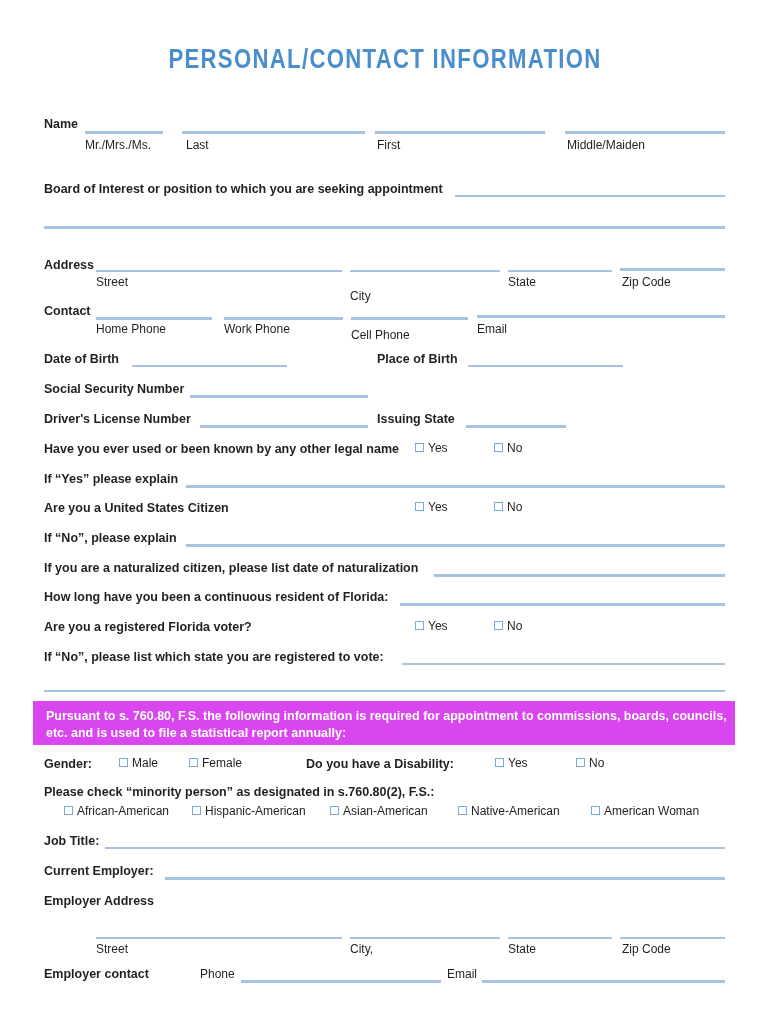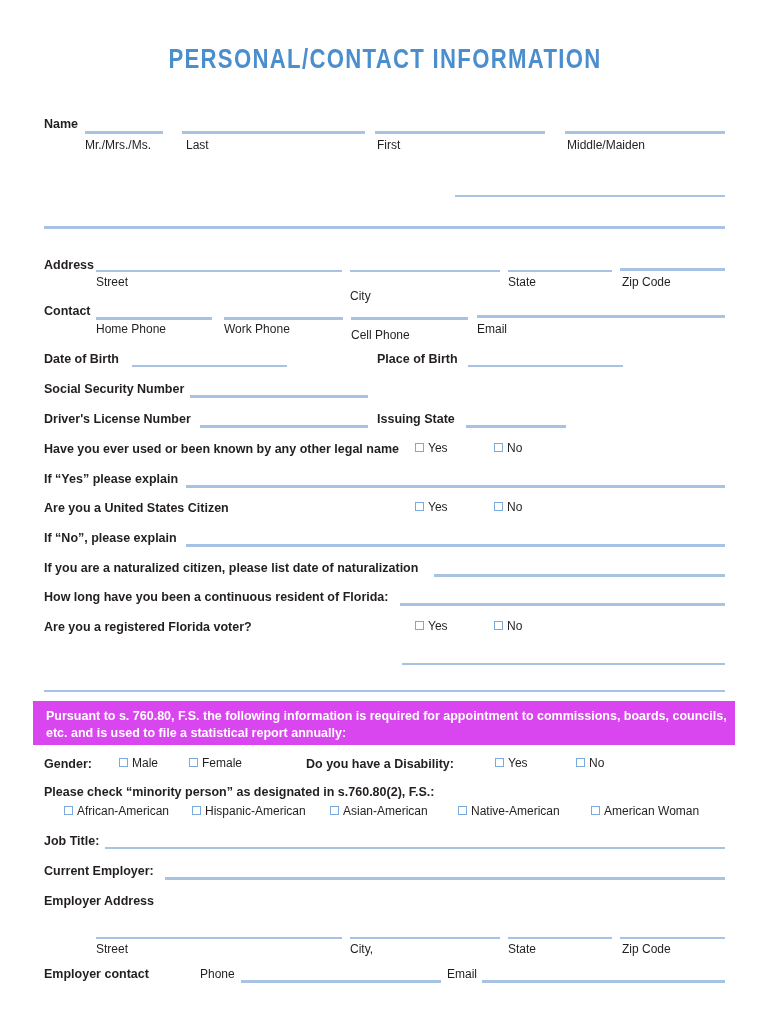--- a/index.html
+++ b/index.html
@@ -63,20 +63,21 @@
   <div class="lbl" style="left:44px;top:117px;">Name</div>
   <div class="rule" style="left:85px;top:131px;width:78px;"></div>
   <div class="rule" style="left:182px;top:131px;width:183px;"></div>
   <div class="rule" style="left:375px;top:131px;width:170px;"></div>
   <div class="rule" style="left:565px;top:131px;width:160px;"></div>
   <div class="sub" style="left:85px;top:138px;">Mr./Mrs./Ms.</div>
   <div class="sub" style="left:186px;top:138px;">Last</div>
   <div class="sub" style="left:377px;top:138px;">First</div>
   <div class="sub" style="left:567px;top:138px;">Middle/Maiden</div>
 
+  <div class="lbl" style="left:44px;top:182px;">Board of Interest or position to which you are seeking appointment</div>
   <div class="rule thin" style="left:455px;top:195px;width:270px;"></div>
   <div class="rule" style="left:44px;top:226px;width:681px;"></div>
 
   <div class="lbl" style="left:44px;top:258px;">Address</div>
   <div class="rule thin" style="left:96px;top:270px;width:246px;"></div>
   <div class="rule thin" style="left:350px;top:270px;width:150px;"></div>
   <div class="rule thin" style="left:508px;top:270px;width:104px;"></div>
   <div class="rule" style="left:620px;top:268px;width:105px;"></div>
   <div class="sub" style="left:96px;top:275px;">Street</div>
   <div class="sub" style="left:350px;top:289px;">City</div>
@@ -129,20 +130,21 @@
 
   <div class="lbl" style="left:44px;top:590px;">How long have you been a continuous resident of Florida:</div>
   <div class="rule" style="left:400px;top:603px;width:325px;"></div>
 
   <div class="lbl" style="left:44px;top:620px;">Are you a registered Florida voter?</div>
   <div class="cb" style="left:415px;top:621px;"></div>
   <div class="opt" style="left:428px;top:619px;">Yes</div>
   <div class="cb" style="left:494px;top:621px;"></div>
   <div class="opt" style="left:507px;top:619px;">No</div>
 
+  <div class="lbl" style="left:44px;top:650px;">If “No”, please list which state you are registered to vote:</div>
   <div class="rule thin" style="left:402px;top:663px;width:323px;"></div>
   <div class="rule thin" style="left:44px;top:690px;width:681px;"></div>
 
   <div class="banner">
     <div class="banner-text">Pursuant to s. 760.80, F.S. the following information is required for appointment to commissions, boards, councils, etc. and is used to file a statistical report annually:</div>
   </div>
 
   <div class="lbl" style="left:44px;top:757px;">Gender:</div>
   <div class="cb" style="left:119px;top:758px;"></div>
   <div class="opt" style="left:132px;top:756px;">Male</div>

